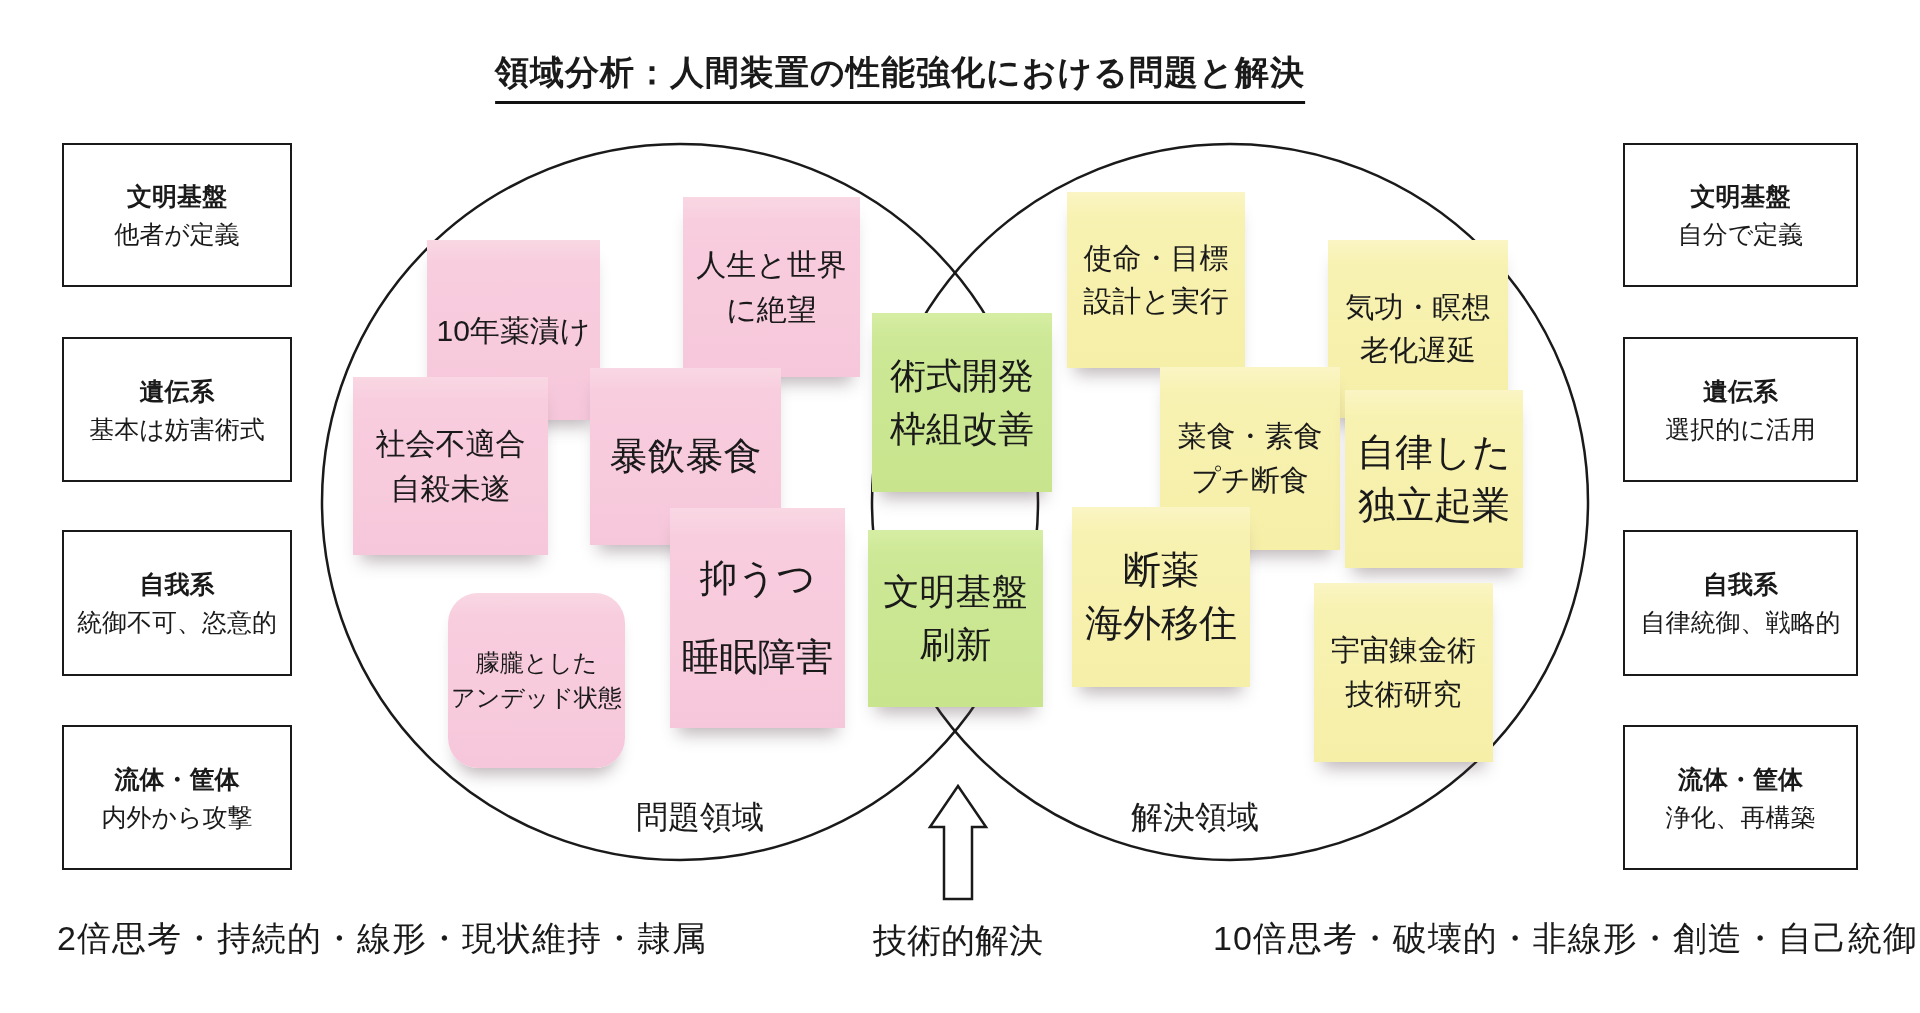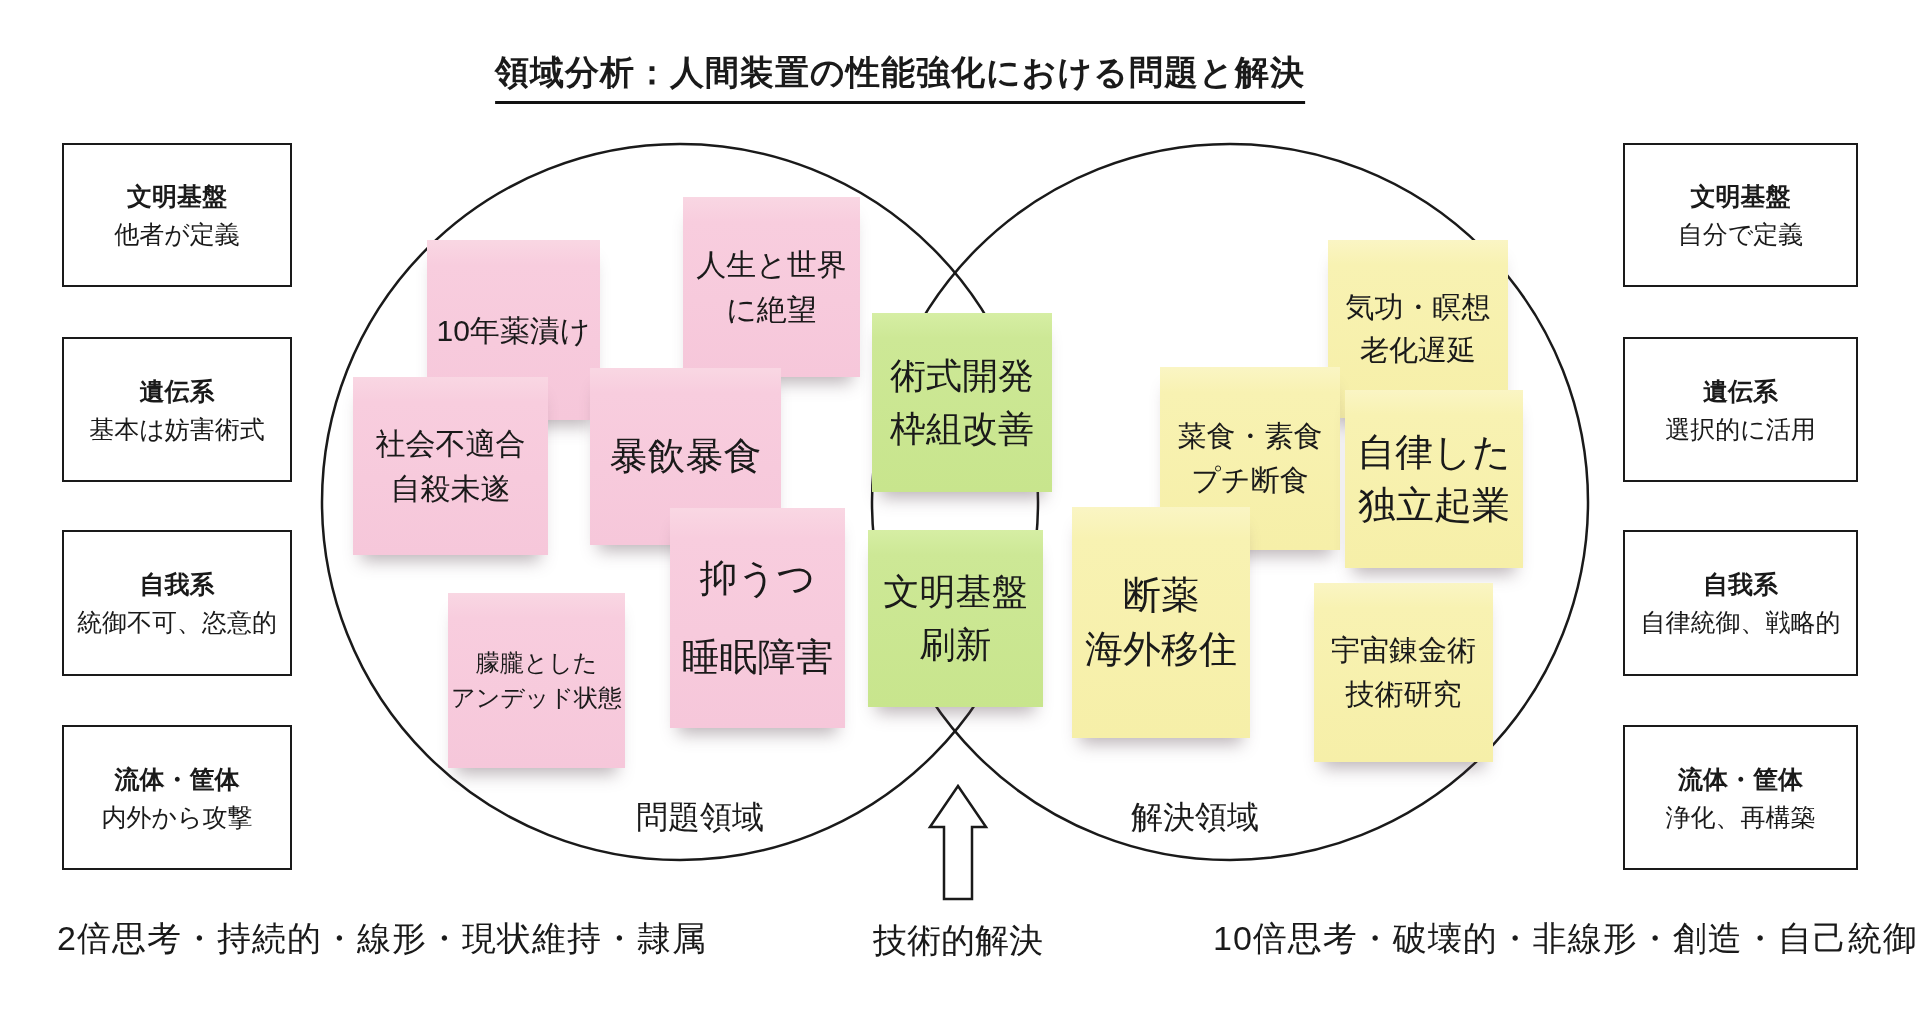--- a/index.html
+++ b/index.html
@@ -104,47 +104,51 @@
     <span>自殺未遂</span>
   </div>
   <div class="note pink fs38" style="left:590px;top:368px;width:191px;height:177px;">
     <span>暴飲暴食</span>
     <span></span>
   </div>
   <div class="note pink fs38" style="left:670px;top:508px;width:175px;height:220px;gap:26px;">
     <span>抑うつ</span>
     <span>睡眠障害</span>
   </div>
-  <div class="note pink fs24" style="left:448px;top:593px;width:177px;height:175px;">
+  <div class="note pink fs24" style="left:448px;top:593px;width:177px;height:175px;border-radius:30px;">
     <span>朦朧とした</span>
     <span>アンデッド状態</span>
   </div>
 
   <div class="note green fs36" style="left:872px;top:313px;width:180px;height:179px;">
     <span>術式開発</span>
     <span>枠組改善</span>
   </div>
   <div class="note green fs36" style="left:868px;top:530px;width:175px;height:177px;">
     <span>文明基盤</span>
     <span>刷新</span>
   </div>
 
+  <div class="note yellow fs29" style="left:1067px;top:192px;width:178px;height:176px;">
+    <span>使命・目標</span>
+    <span>設計と実行</span>
+  </div>
   <div class="note yellow fs29" style="left:1328px;top:240px;width:180px;height:178px;">
     <span>気功・瞑想</span>
     <span>老化遅延</span>
   </div>
   <div class="note yellow fs29" style="left:1160px;top:367px;width:180px;height:183px;">
     <span>菜食・素食</span>
     <span>プチ断食</span>
   </div>
   <div class="note yellow fs38" style="left:1345px;top:390px;width:178px;height:178px;">
     <span>自律した</span>
     <span>独立起業</span>
   </div>
-  <div class="note yellow fs38" style="left:1072px;top:507px;width:178px;height:231px;">
+  <div class="note yellow fs38" style="left:1072px;top:507px;width:178px;height:180px;">
     <span>断薬</span>
     <span>海外移住</span>
   </div>
   <div class="note yellow fs29" style="left:1314px;top:583px;width:179px;height:179px;">
     <span>宇宙錬金術</span>
     <span>技術研究</span>
   </div>
 
   <div class="region-label" style="left:700px;top:796px;">問題領域</div>
   <div class="region-label" style="left:1195px;top:796px;">解決領域</div>

